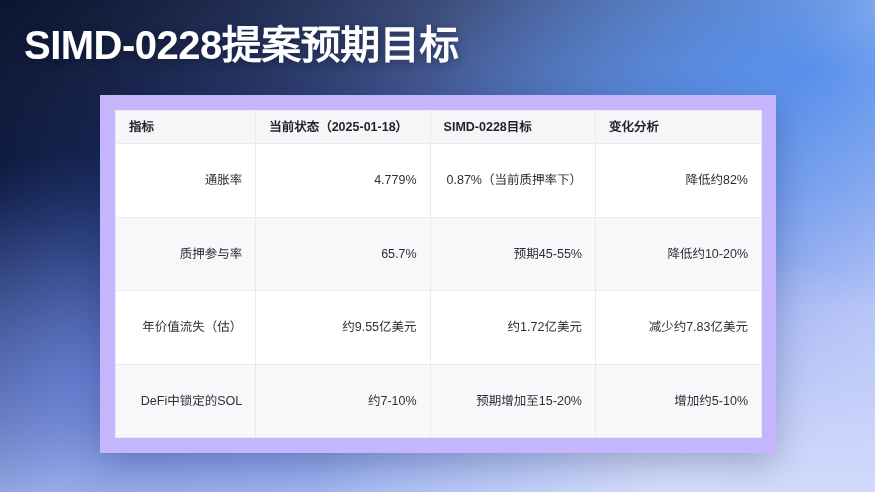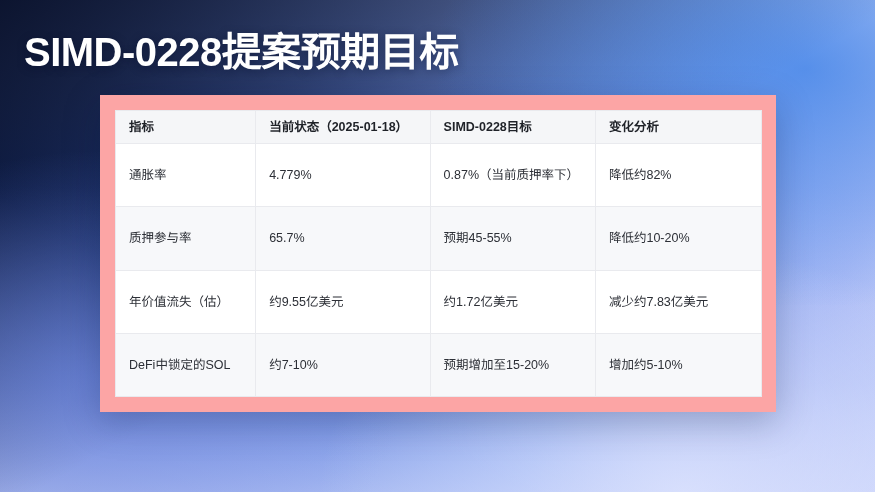--- a/index.html
+++ b/index.html
@@ -48,38 +48,38 @@
     right: -6%;
     bottom: -22%;
     width: 70%;
     height: 72%;
     background: radial-gradient(ellipse at 60% 70%, rgba(224,230,254,0.80) 0%, rgba(224,230,254,0) 70%);
   }
 
   #page-title {
     position: absolute;
     left: 24px;
-    top: 29px;
+    top: 22px;
     font-size: 40px;
     font-weight: bold;
     line-height: 1.15;
     color: #ffffff;
     letter-spacing: -0.5px;
     white-space: nowrap;
     text-shadow: 0 2px 10px rgba(4,12,40,0.45);
   }
 
   
   #table-card {
     position: absolute;
     left: 100px;
     top: 95px;
     width: 676px;
-    height: 317px;
-    background: #fca5a5;
+    height: 358px;
+    background: #c4b5fd;
     padding: 15px 14px 15px 15px;
     box-shadow: 0 10px 34px rgba(8,20,60,0.26);
   }
 
   table {
     width: 100%;
     height: 100%;
     border-collapse: collapse;
     table-layout: fixed;
   }
@@ -101,21 +101,21 @@
     overflow: hidden;
   }
 
   thead th {
     background: #f5f6f8;
     color: #1f2228;
     font-weight: bold;
     height: 33px;
   }
 
-  tbody td { height: 33.3px; }
+  tbody td { height: 33.3px; text-align: right; }
   tbody tr:nth-child(even) td { background: #f7f8fa; }
   tbody tr:nth-child(odd)  td { background: #ffffff; }
 </style>
 </head>
 <body>
 
 <div id="bg-base"></div>
 <div id="bg-glow-right"></div>
 <div id="bg-glow-left"></div>
 <div id="bg-glow-bottom"></div>

